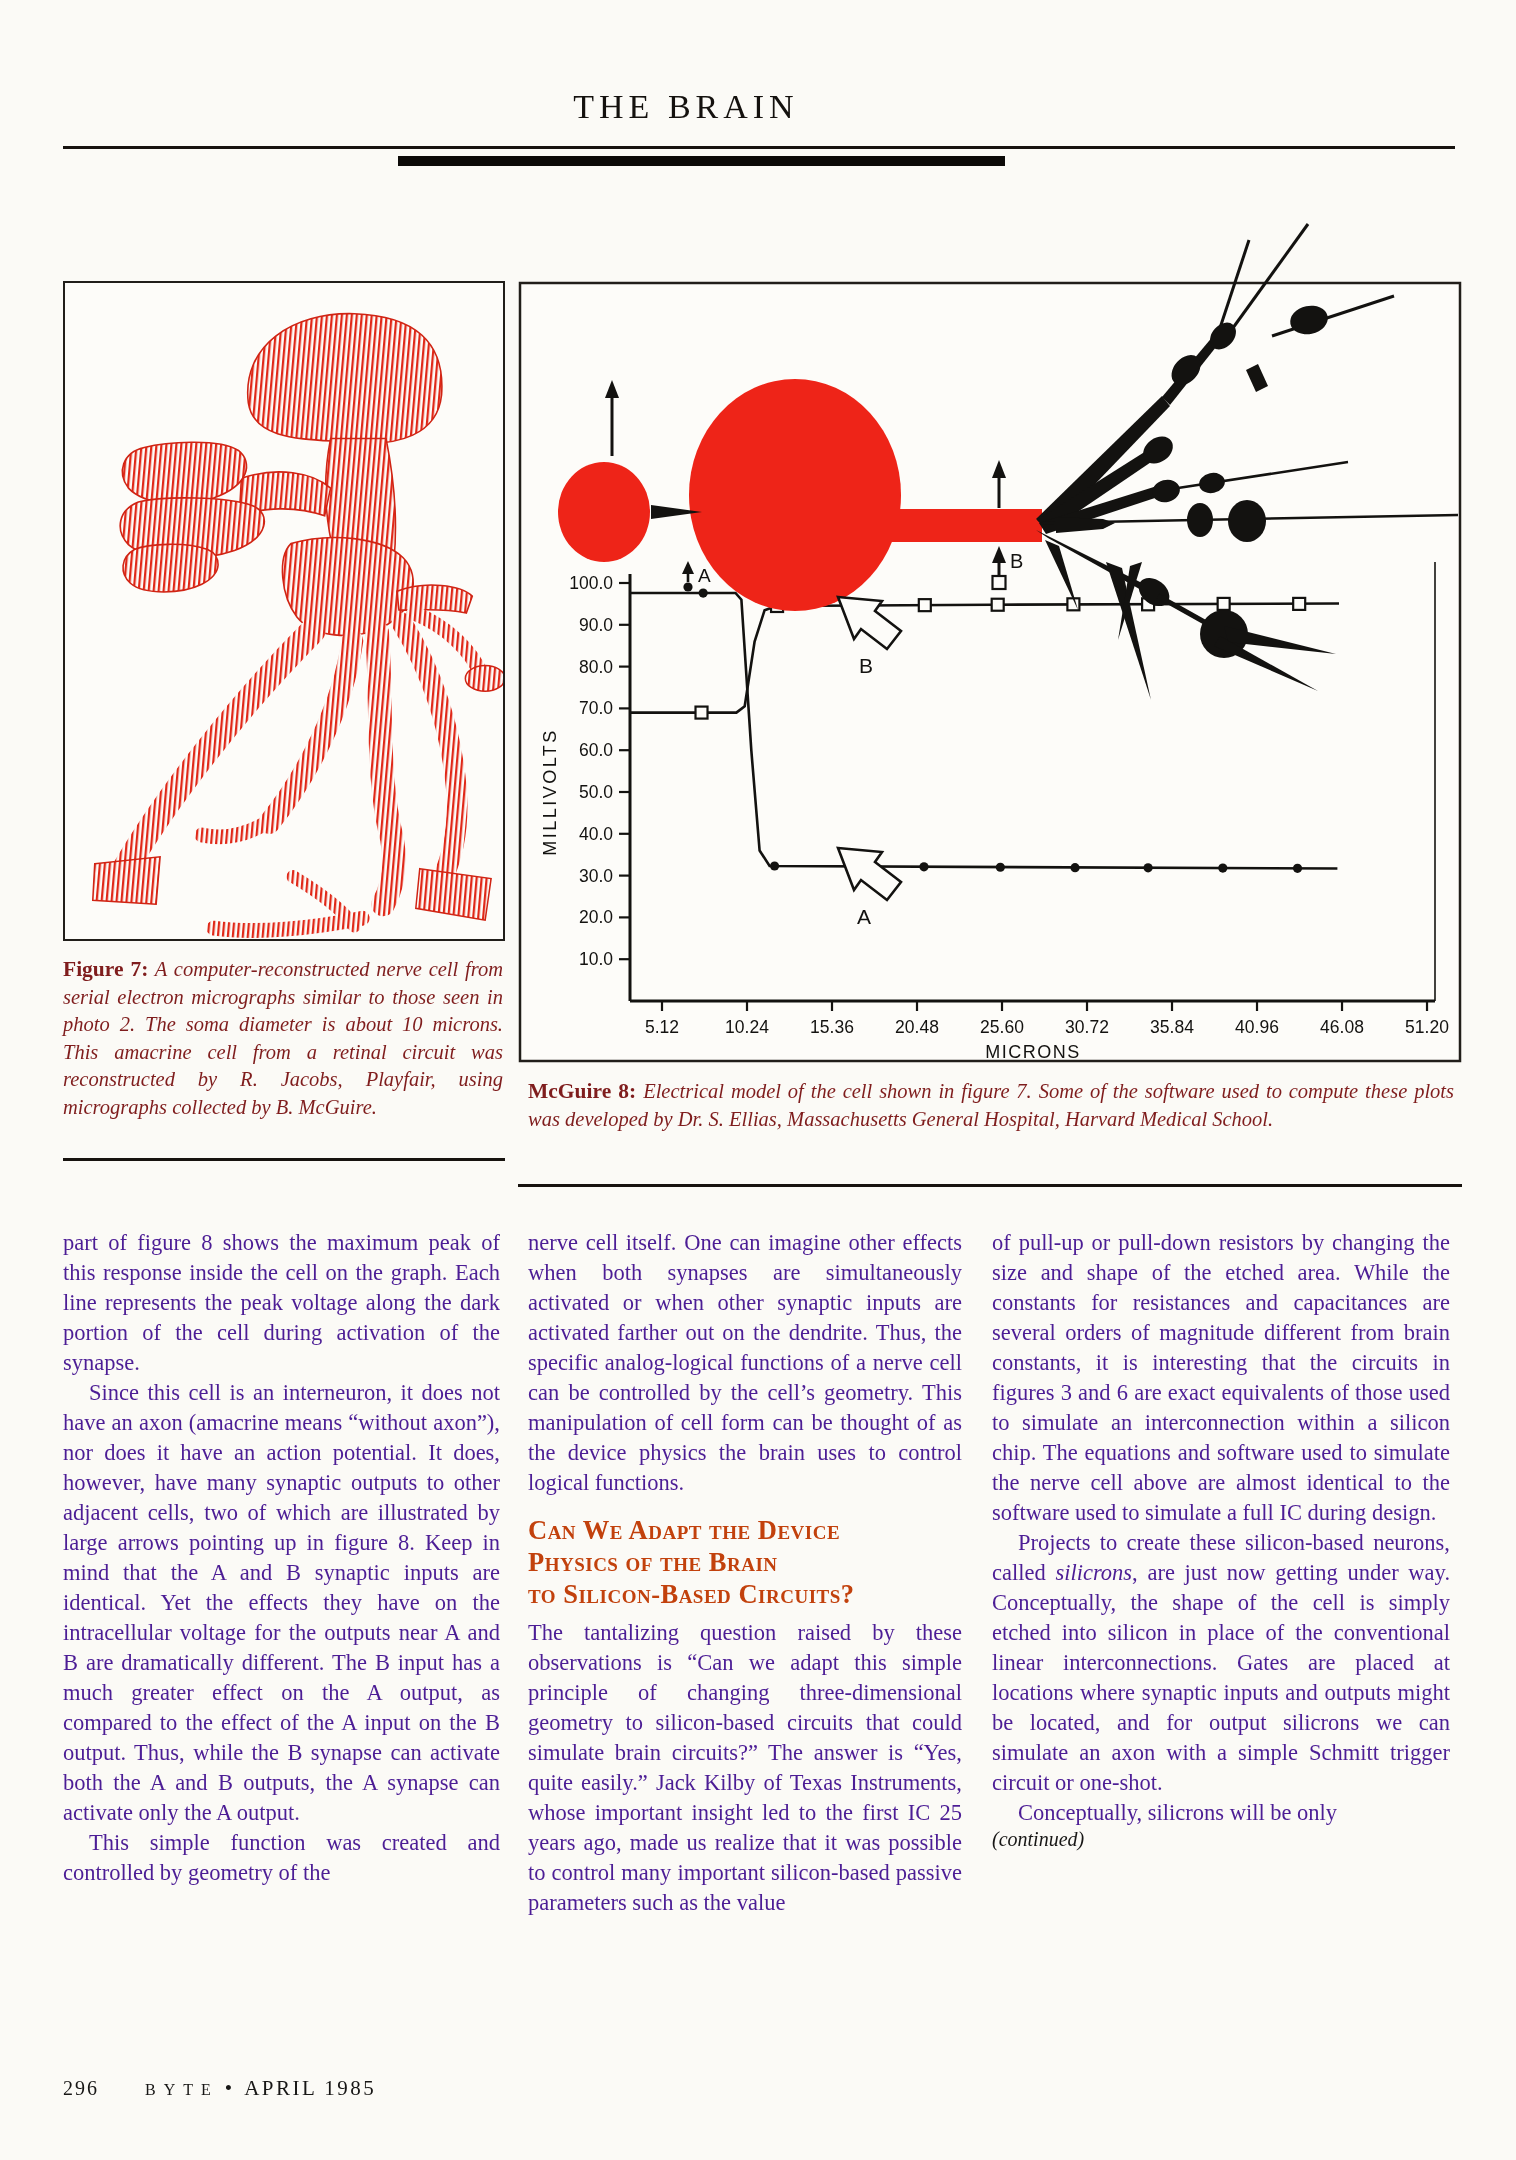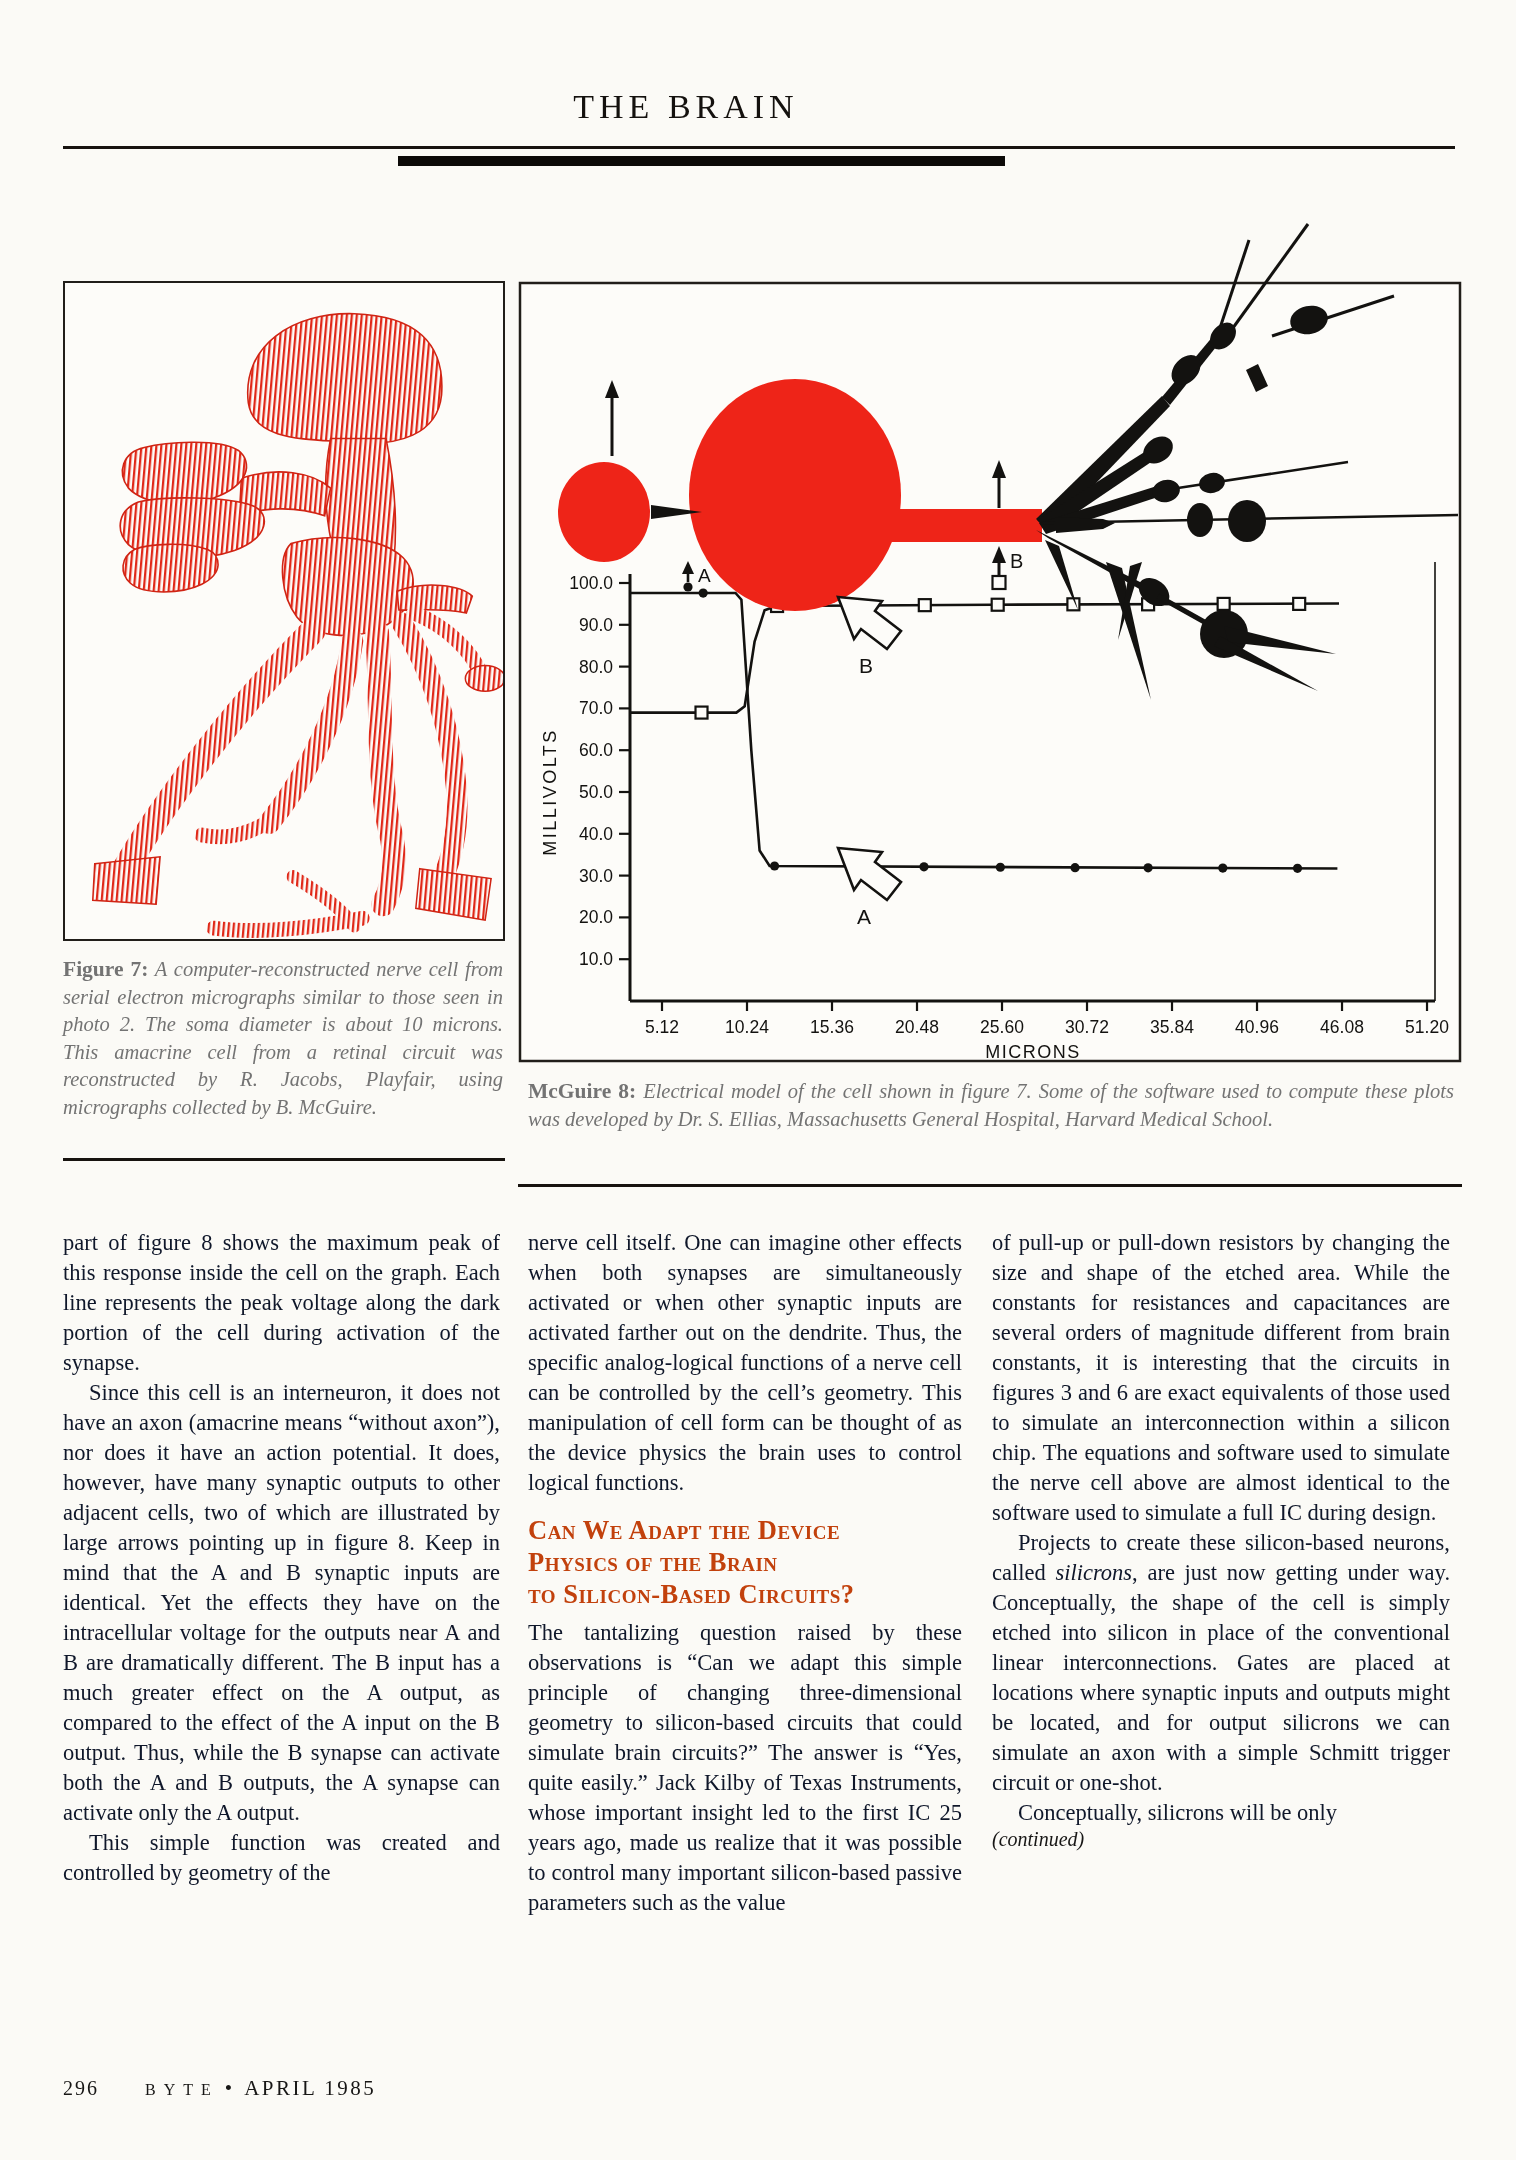--- a/index.html
+++ b/index.html
@@ -8,32 +8,32 @@
   .abs{position:absolute;}
   
   .title{left:0;top:88px;width:1372px;text-align:center;font-size:34px;
          letter-spacing:5px;color:#14110e;}
   .rule-thin{left:63px;top:146px;width:1392px;height:3px;background:#17130f;}
   .rule-thick{left:398px;top:156px;width:607px;height:10px;background:#0c0a08;}
   
   .fig7-box{left:63px;top:281px;width:438px;height:656px;border:2.5px solid #211e1a;background:#fdfcf9;}
   .fig8-wrap{left:518px;top:210px;width:945px;height:853px;}
   
-  .caption{font-style:italic;font-size:20.5px;line-height:27.5px;text-align:justify;color:#737373;}
+  .caption{font-style:italic;font-size:20.5px;line-height:27.5px;text-align:justify;color:#7f1d1d;}
   .cap7{left:63px;top:956px;width:440px;}
   .cap8{left:528px;top:1078px;width:926px;}
   .cap-label{font-style:normal;font-weight:bold;font-size:21.5px;}
   .rule7{left:63px;top:1158px;width:442px;height:3px;background:#17130f;}
   .rule8{left:518px;top:1184px;width:944px;height:3px;background:#17130f;}
   
   .col{top:1228px;}
   .col1{left:63px;width:437px;}
   .col2{left:528px;width:434px;}
   .col3{left:992px;width:458px;}
-  .body-p{margin:0;text-align:justify;font-size:22.5px;line-height:30px;color:#0f172a;}
+  .body-p{margin:0;text-align:justify;font-size:22.5px;line-height:30px;color:#4c1d95;}
   .body-p.ind{text-indent:26px;}
   .body-p i{font-style:italic;}
   .sec-head{margin:16px 0 8px 0;font-variant:small-caps;font-weight:bold;
             font-size:26.5px;line-height:32px;letter-spacing:0.5px;color:#c2410c;}
   .continued{text-align:left;font-style:italic;font-size:20px;margin-top:0;}
   
   .footer{left:63px;top:2076px;width:800px;}
   .footer .num{font-weight:normal;font-size:20px;letter-spacing:2px;}
   .footer .mag{font-size:16px;letter-spacing:8px;margin-left:42px;}
   .footer .bullet{font-size:21px;margin:0 8px 0 2px;}

